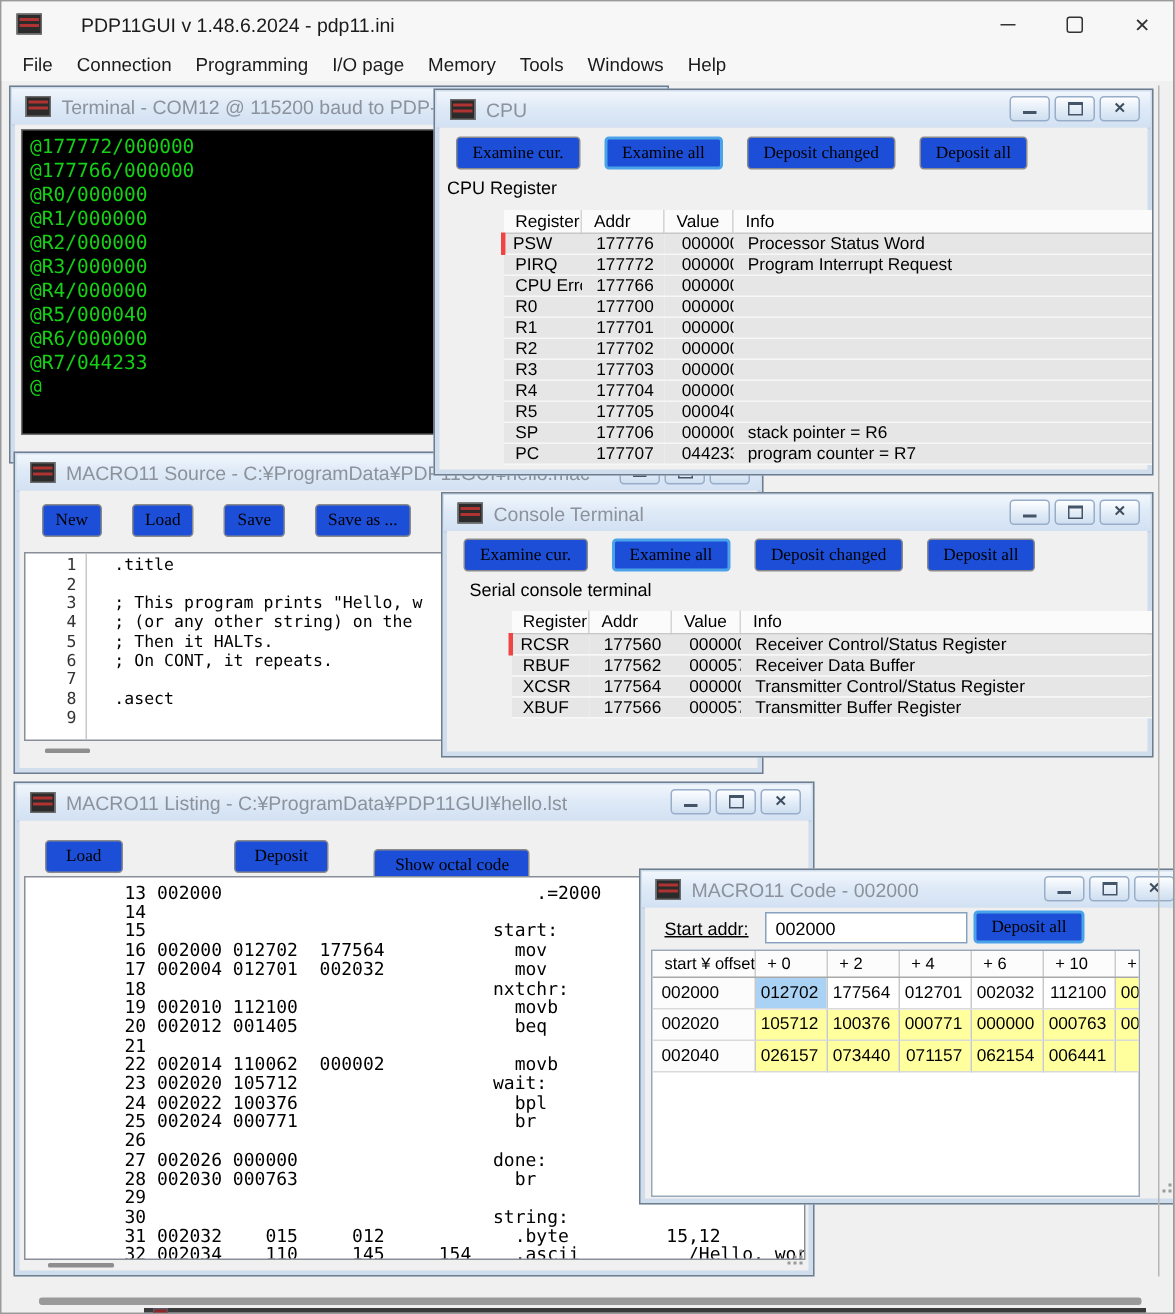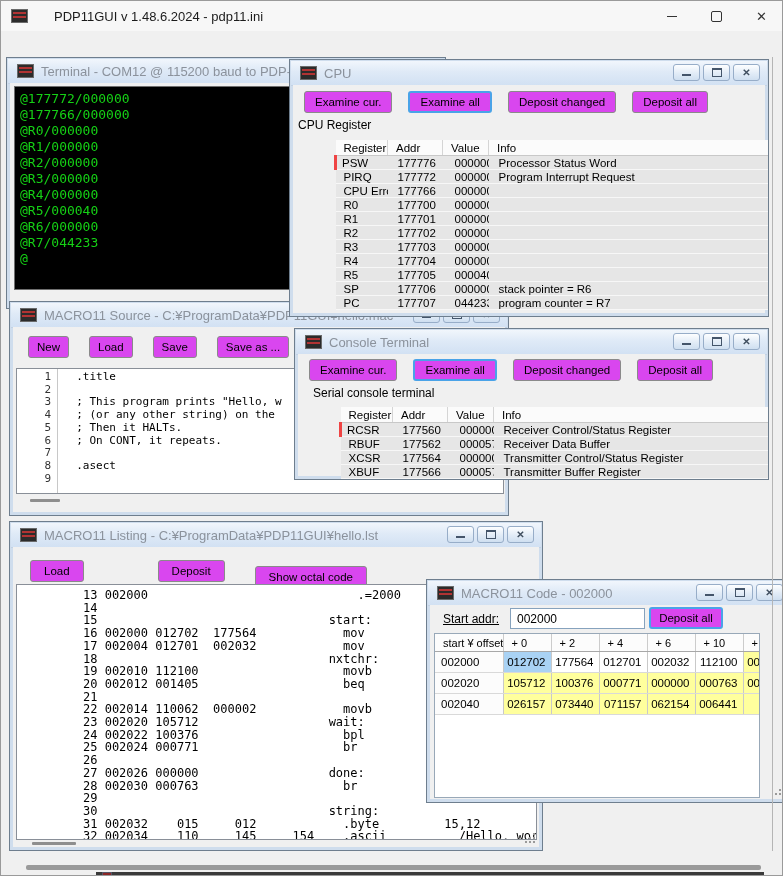--- a/index.html
+++ b/index.html
@@ -26,21 +26,21 @@
   .tb-title{margin-left:7px;font-size:13px;color:#8b929c;white-space:nowrap;overflow:hidden;}
   .tb-btns{position:absolute;right:7px;top:3px;display:flex;gap:3px;}
   .tb-btn{width:27px;height:17px;border:1px solid #97adc8;border-radius:3px;box-sizing:border-box;
     background:linear-gradient(#fdfeff,#e2ecf7 55%,#cfdff0);display:flex;align-items:center;justify-content:center;}
   .g-min{width:9px;height:2px;background:#44556a;display:block;margin-top:5px;}
   .g-max{width:8px;height:6px;border:1px solid #44556a;border-top-width:2px;display:block;}
   .g-close{font-size:10px;font-weight:bold;color:#3f4e5f;line-height:1;}
   .win-content{position:absolute;left:3px;right:3px;bottom:3px;top:25px;background:#f0f0f0;}
   
   .btn{display:inline-flex;align-items:center;justify-content:center;height:22px;padding:0 10px;
-    background:#d946ef;border:1px solid #8a8a8a;border-radius:3px;font-family:Liberation Sans, sans-serif;
+    background:#1d4ed8;border:1px solid #8a8a8a;border-radius:3px;font-family:Liberation Serif, serif;
     font-size:11.5px;color:#000;box-sizing:border-box;white-space:nowrap;}
   .btn.primary{border:2px solid #4aa3e8;}
   .toolbar{position:absolute;display:flex;align-items:center;}
   
   .regtable{position:absolute;border-collapse:collapse;table-layout:fixed;background:transparent;margin-left:36px;}
   .regtable th{font-size:11.5px;font-weight:normal;text-align:left;height:15px;background:#fbfbfb;
     border-right:1px solid #d5d5d5;border-bottom:1px solid #c8c8c8;padding:0 0 0 8px;white-space:nowrap;overflow:hidden;}
   .regtable th:last-child{border-right:none;}
   .regtable td{font-size:11.5px;height:13px;padding:0 0 0 8px;border-bottom:1px solid #f7f7f7;
     white-space:nowrap;overflow:hidden;color:#000;}
@@ -101,20 +101,30 @@
         </span>
       <span class="mwbtn">
           <span class="mw-max"></span>
         </span>
       <span class="mwbtn">
           <span class="mw-close">✕</span>
         </span>
     </span>
   </div>
 
+  <div id="menubar">
+    <span class="menu-item">File</span>
+    <span class="menu-item">Connection</span>
+    <span class="menu-item">Programming</span>
+    <span class="menu-item">I/O page</span>
+    <span class="menu-item">Memory</span>
+    <span class="menu-item">Tools</span>
+    <span class="menu-item">Windows</span>
+    <span class="menu-item">Help</span>
+  </div>
 
   <div class="win" style="left:5px;top:56px;width:440px;height:252px;">
     <div class="titlebar">
       <span class="appicon"></span>
       <span class="tb-title">Terminal - COM12 @ 115200 baud to PDP-11 ODT</span>
     </div>
     <div class="win-content"></div>
     <div class="termscreen" style="left:7px;top:28px;width:426px;height:204px;">
       <pre class="term">@177772/000000
 @177766/000000
@@ -328,21 +338,21 @@
           <tr>
             <td class="c0">PC</td>
             <td class="c1">177707</td>
             <td class="c2">044233</td>
             <td class="c3">program counter = R7</td>
           </tr>
         </tbody>
     </table>
   </div>
 
-  <div class="win" style="left:293px;top:327px;width:475px;height:152px;">
+  <div class="win" style="left:293px;top:327px;width:475px;height:177px;">
     <div class="titlebar">
       <span class="appicon"></span>
       <span class="tb-title">Console Terminal</span>
       <span class="tb-btns">
         <span class="tb-btn">
             <span class="g-min"></span>
           </span>
         <span class="tb-btn">
             <span class="g-max"></span>
           </span>

